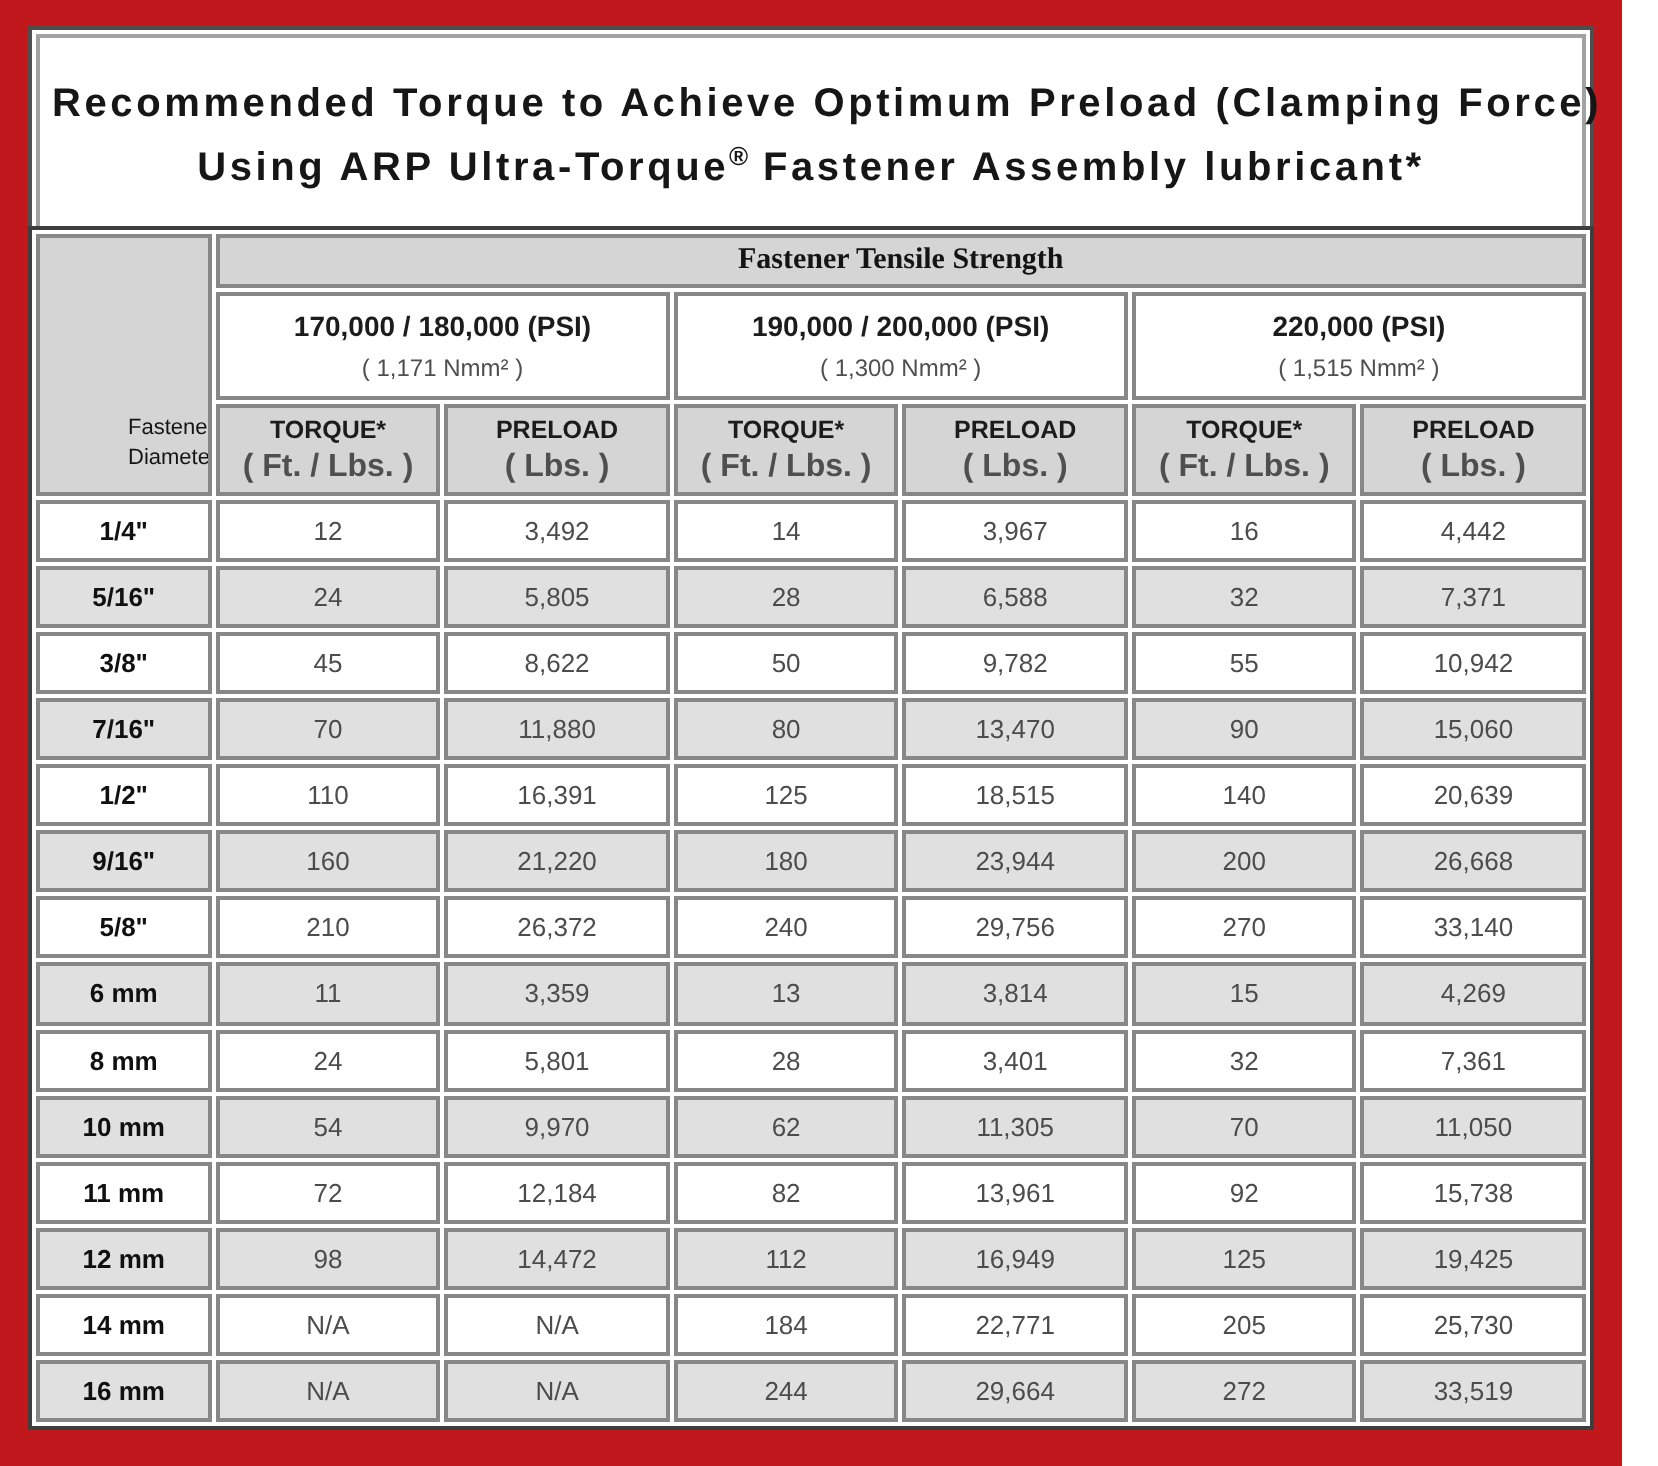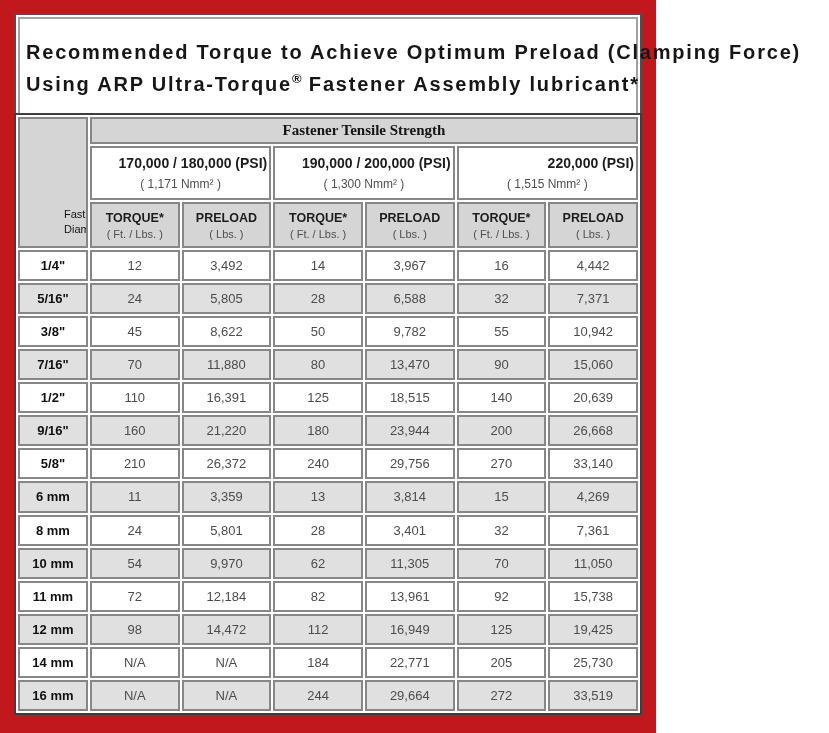--- a/index.html
+++ b/index.html
@@ -2,21 +2,21 @@
 <html><head>
 <meta charset="utf-8">
 <style>
   html, body { margin: 0; padding: 0; }
   body {
     width: 829px; height: 733px;
     font-family: "Liberation Sans", sans-serif;
     overflow: hidden;
   }
   .frame {
-    width: 656px; height: 733px;
+    width: 811px; height: 733px;
     box-sizing: border-box;
     background: #c1181e;
     padding: 13px 14px 18px 14px;
   }
   .content {
     width: 100%; height: 100%;
     background: #ffffff;
     box-sizing: border-box;
     display: flex; flex-direction: column;
   }
@@ -69,25 +69,25 @@
     vertical-align: bottom;
     padding-bottom: 9px;
     font-size: 11px;
     font-weight: normal;
     color: #141414;
     line-height: 1.35;
     padding-left: 44px;
   }
   .tensile { font-size: 15px; font-weight: bold; color: #141414; height: 27px; font-family: Liberation Serif, serif; }
   .psi { background: #ffffff; height: 54px; }
-  .psi-main { font-size: 14px; font-weight: bold; color: #1c1c1c; text-align: right; }
+  .psi-main { font-size: 14px; font-weight: bold; color: #1c1c1c; }
   .psi-sub { font-size: 12px; font-weight: normal; color: #4f4f4f; margin-top: 6px; }
   .colhead { height: 46px; }
   .ch-main { font-size: 12.5px; font-weight: bold; color: #1c1c1c; }
-  .ch-sub { font-size: 11px; font-weight: normal; color: #4f4f4f; margin-top: 3px; }
+  .ch-sub { font-size: 16px; font-weight: bold; color: #4f4f4f; margin-top: 3px; }
   tbody td { height: 24px; font-size: 13px; color: #4c4c4c; }
   tbody td.lbl { font-weight: bold; color: #101010; }
   tbody tr:nth-child(even) td { background: #e0e0e0; }
 </style>
 </head>
 <body>
 
 <div class="frame">
   <div class="content">
 

